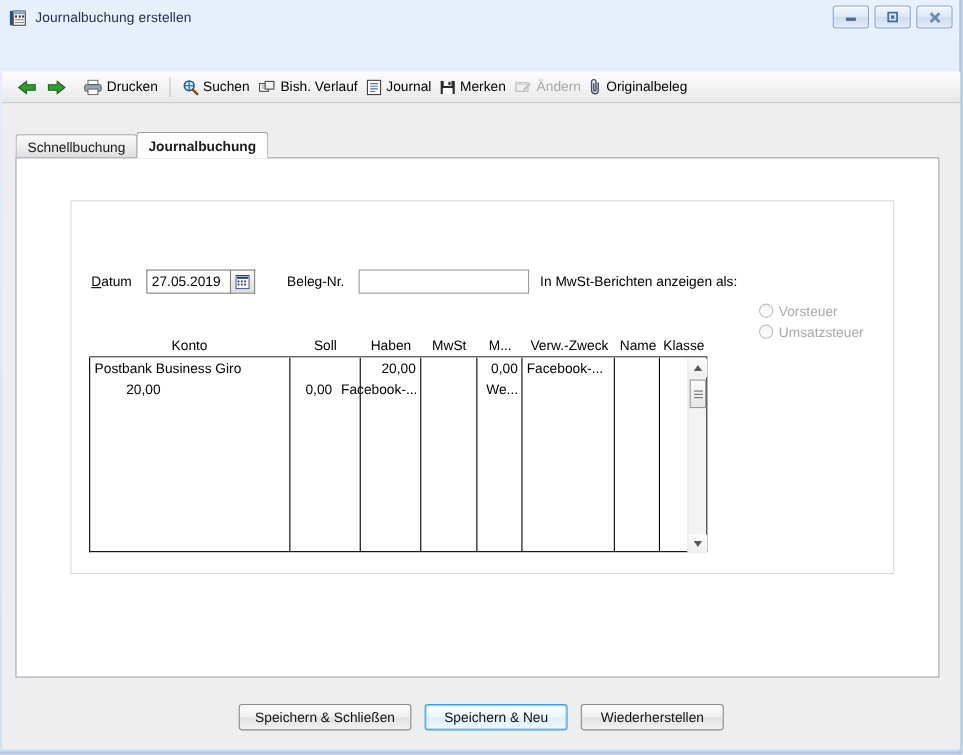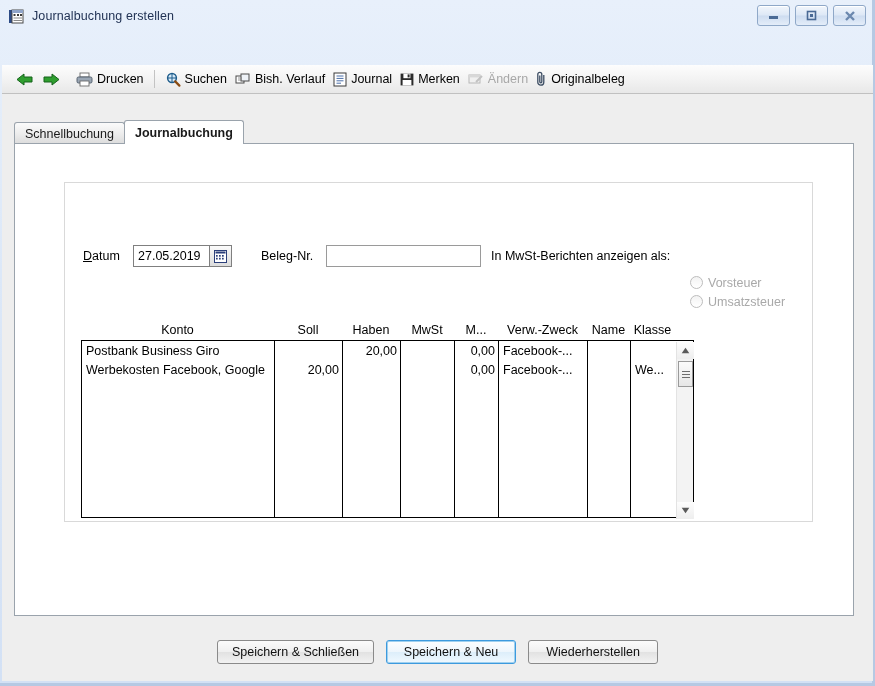--- a/index.html
+++ b/index.html
@@ -195,21 +195,21 @@
   .radio-dot {
     width: 13px; height: 13px; border-radius: 50%;
     border: 1px solid #bdbdbd;
     background: linear-gradient(to bottom, #f3f3f3, #ffffff);
     margin-right: 5px; flex: none;
   }
 
   
   .grid {
     position: absolute; left: 16px; top: 121px;
-    width: 613px; height: 199px; margin-top: 16px;
+    width: 562px; height: 199px;
   }
   .grid-head {
     display: flex; height: 21px;
     border-bottom: 1px solid #000;
     background: #ffffff;
   }
   .grid-head div {
     display: flex; align-items: center; justify-content: center;
     font-size: 12.5px; height: 20px;
   }
@@ -481,21 +481,20 @@
                   <div class="gcell l" style="width: 193px;">Postbank Business Giro</div>
                   <div class="gcell r" style="width: 68px;"></div>
                   <div class="gcell r" style="width: 58px;">20,00</div>
                   <div class="gcell r" style="width: 54px;"></div>
                   <div class="gcell r" style="width: 44px;">0,00</div>
                   <div class="gcell l" style="width: 89px;">Facebook-...</div>
                   <div class="gcell l" style="width: 43px;"></div>
                   <div class="gcell l" style="width: 45px;"></div>
                 </div>
                 <div class="grow">
-                  <div class="gcell l" style="width: 193px;">Werbekosten Facebook, Google</div>
                   <div class="gcell r" style="width: 68px;">20,00</div>
                   <div class="gcell r" style="width: 58px;"></div>
                   <div class="gcell r" style="width: 54px;"></div>
                   <div class="gcell r" style="width: 44px;">0,00</div>
                   <div class="gcell l" style="width: 89px;">Facebook-...</div>
                   <div class="gcell l" style="width: 43px;"></div>
                   <div class="gcell l" style="width: 45px;">We...</div>
                 </div>
               </div>
           </div>

